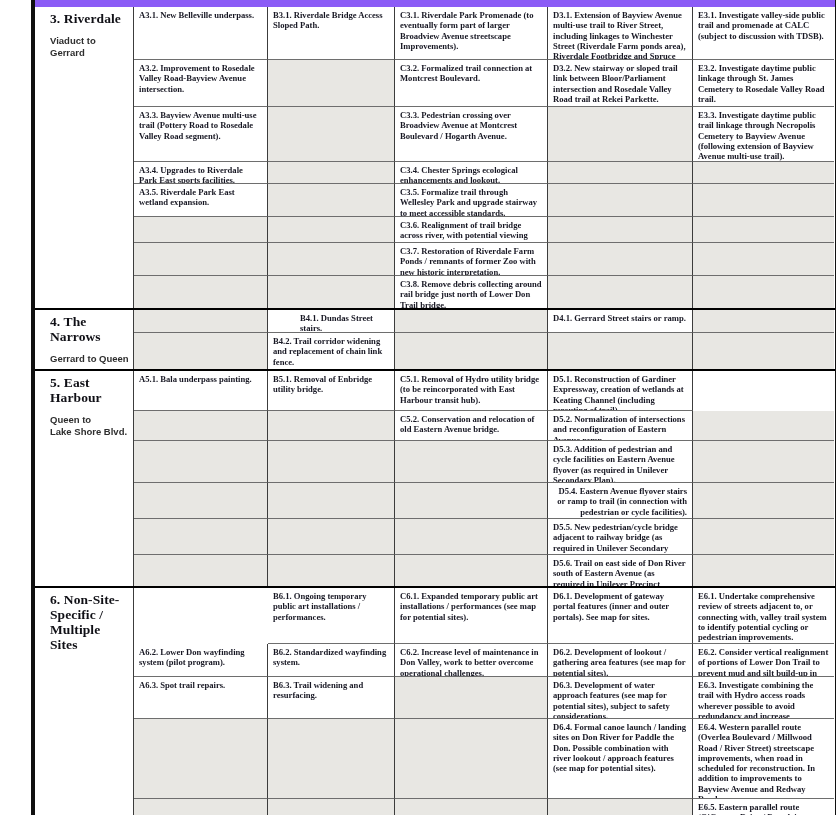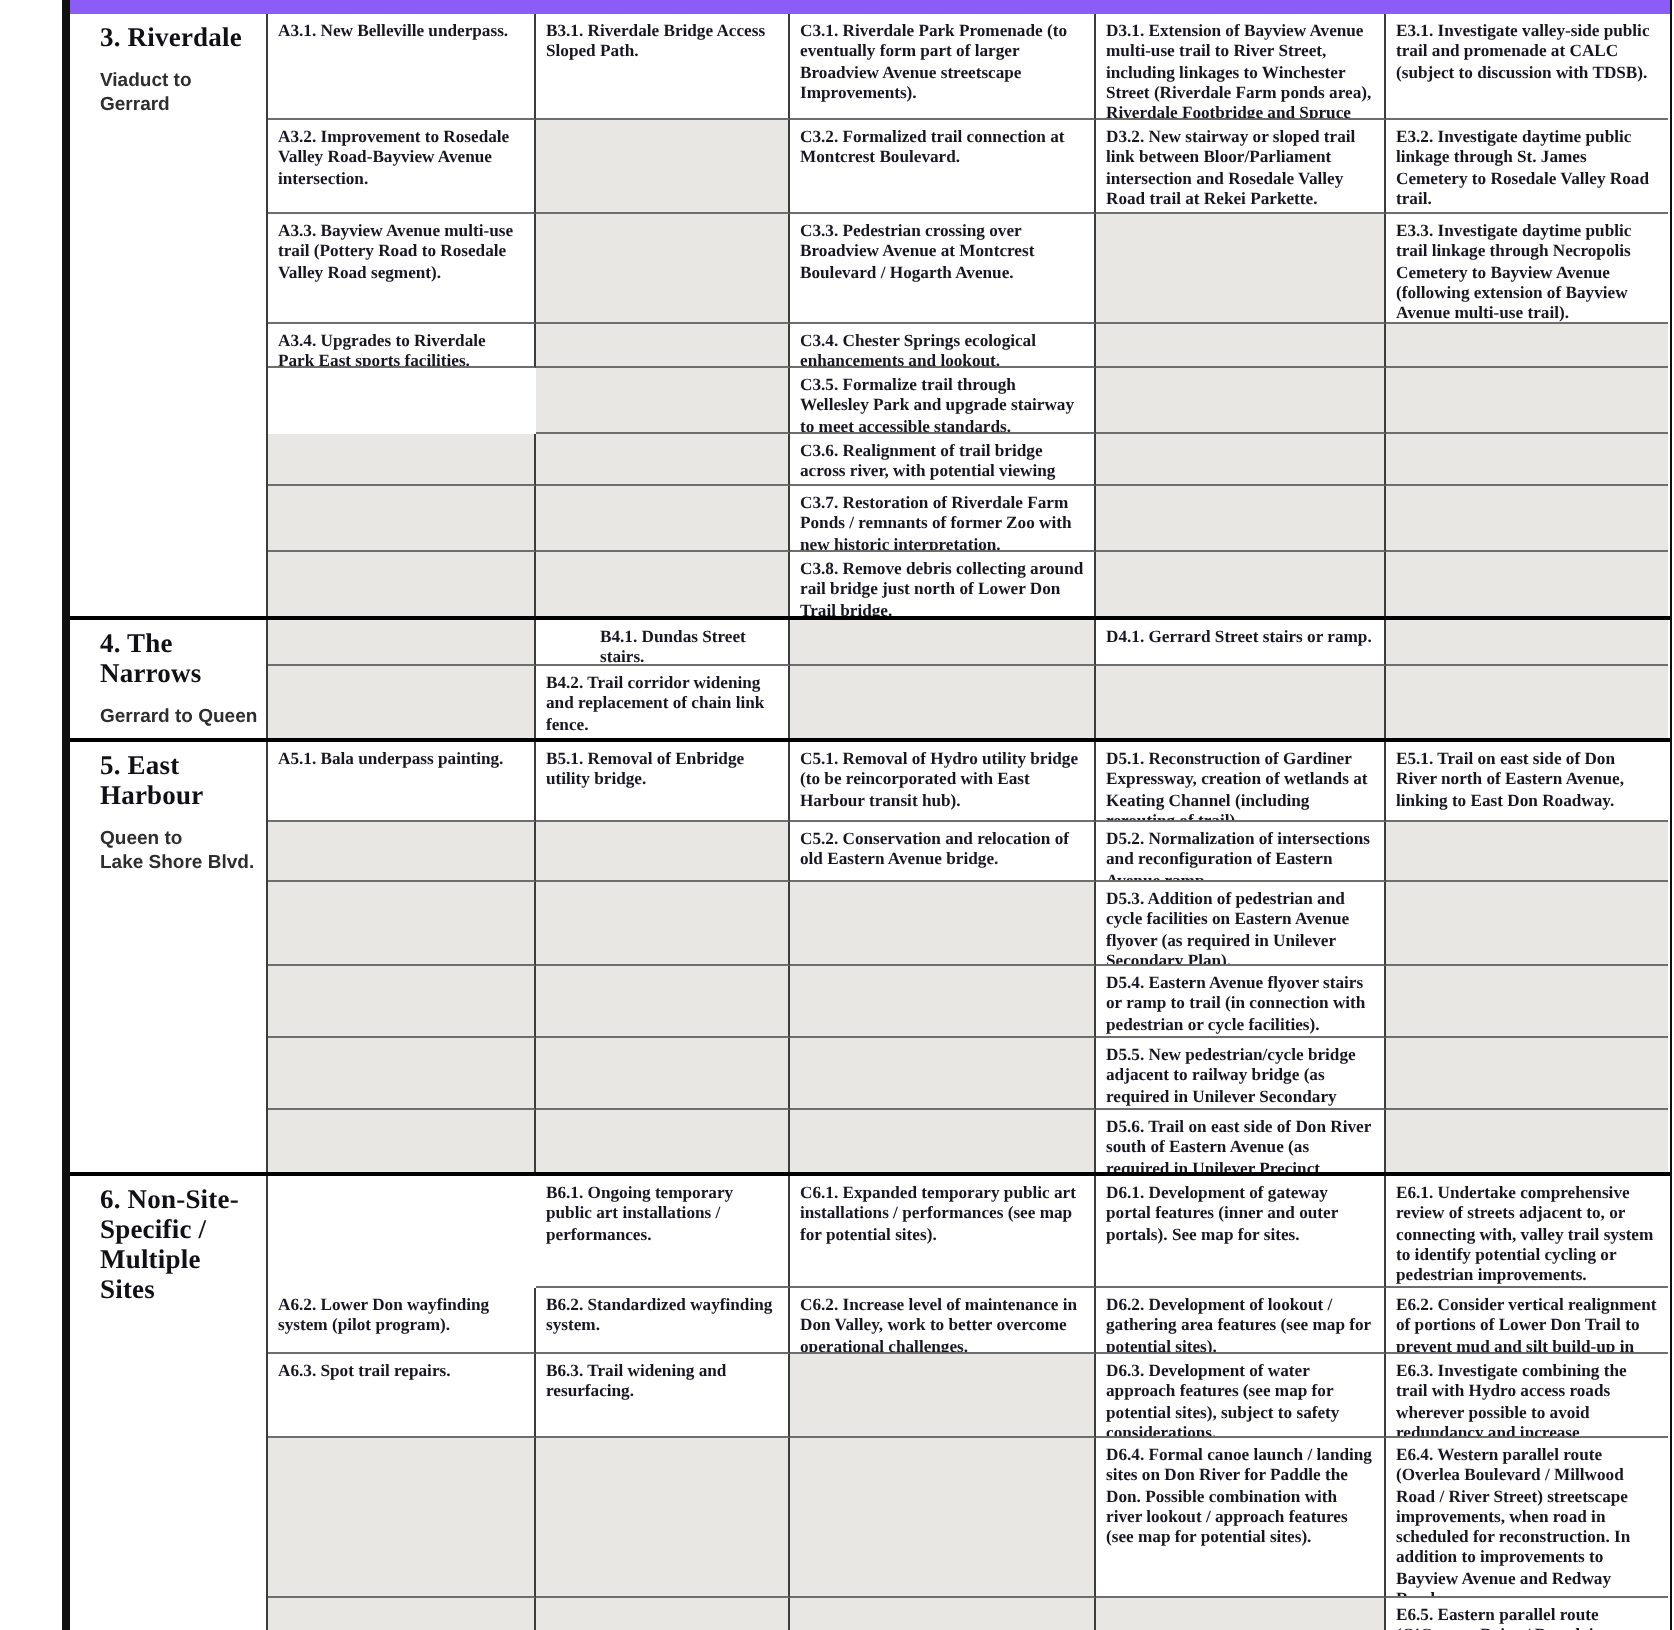--- a/index.html
+++ b/index.html
@@ -101,20 +101,21 @@
       <div class="cell" style="grid-area: 3 / 2;">A3.3. Bayview Avenue multi-use trail (Pottery Road to Rosedale Valley Road segment).</div>
       <div class="cell shaded" style="grid-area: 3 / 3;"></div>
       <div class="cell" style="grid-area: 3 / 4;">C3.3. Pedestrian crossing over Broadview Avenue at Montcrest Boulevard / Hogarth Avenue.</div>
       <div class="cell shaded" style="grid-area: 3 / 5;"></div>
       <div class="cell last-col" style="grid-area: 3 / 6;">E3.3. Investigate daytime public trail linkage through Necropolis Cemetery to Bayview Avenue (following extension of Bayview Avenue multi-use trail).</div>
       <div class="cell" style="grid-area: 4 / 2;">A3.4. Upgrades to Riverdale Park East sports facilities.</div>
       <div class="cell shaded" style="grid-area: 4 / 3;"></div>
       <div class="cell" style="grid-area: 4 / 4;">C3.4. Chester Springs ecological enhancements and lookout.</div>
       <div class="cell shaded" style="grid-area: 4 / 5;"></div>
       <div class="cell shaded last-col" style="grid-area: 4 / 6;"></div>
+      <div class="cell" style="grid-area: 5 / 2;">A3.5. Riverdale Park East wetland expansion.</div>
       <div class="cell shaded" style="grid-area: 5 / 3;"></div>
       <div class="cell" style="grid-area: 5 / 4;">C3.5. Formalize trail through Wellesley Park and upgrade stairway to meet accessible standards.</div>
       <div class="cell shaded" style="grid-area: 5 / 5;"></div>
       <div class="cell shaded last-col" style="grid-area: 5 / 6;"></div>
       <div class="cell shaded" style="grid-area: 6 / 2;"></div>
       <div class="cell shaded" style="grid-area: 6 / 3;"></div>
       <div class="cell" style="grid-area: 6 / 4;">C3.6. Realignment of trail bridge across river, with potential viewing platform.</div>
       <div class="cell shaded" style="grid-area: 6 / 5;"></div>
       <div class="cell shaded last-col" style="grid-area: 6 / 6;"></div>
       <div class="cell shaded" style="grid-area: 7 / 2;"></div>
@@ -147,35 +148,34 @@
     <div class="section" style="grid-template-columns: 99px 134px 127px 153px 145px 141px; grid-template-rows: 40px 30px 42px 36px 36px 31px;">
       <div class="label-cell" style="grid-area: 1 / 1 / span 6;">
         <div class="section-title">5. East Harbour</div>
         <div class="section-subtitle">Queen to
 Lake Shore Blvd.</div>
       </div>
       <div class="cell" style="grid-area: 1 / 2;">A5.1. Bala underpass painting.</div>
       <div class="cell" style="grid-area: 1 / 3;">B5.1. Removal of Enbridge utility bridge.</div>
       <div class="cell" style="grid-area: 1 / 4;">C5.1. Removal of Hydro utility bridge (to be reincorporated with East Harbour transit hub).</div>
       <div class="cell" style="grid-area: 1 / 5;">D5.1. Reconstruction of Gardiner Expressway, creation of wetlands at Keating Channel (including rerouting of trail).</div>
-      <div class="cell last-col" style="grid-area: 1 / 6;">E5.1. Trail on east side of Don River north of Eastern Avenue, linking to East Don Roadway.</div>
       <div class="cell shaded" style="grid-area: 2 / 2;"></div>
       <div class="cell shaded" style="grid-area: 2 / 3;"></div>
       <div class="cell" style="grid-area: 2 / 4;">C5.2. Conservation and relocation of old Eastern Avenue bridge.</div>
       <div class="cell" style="grid-area: 2 / 5;">D5.2. Normalization of intersections and reconfiguration of Eastern Avenue ramp.</div>
       <div class="cell shaded last-col" style="grid-area: 2 / 6;"></div>
       <div class="cell shaded" style="grid-area: 3 / 2;"></div>
       <div class="cell shaded" style="grid-area: 3 / 3;"></div>
       <div class="cell shaded" style="grid-area: 3 / 4;"></div>
       <div class="cell" style="grid-area: 3 / 5;">D5.3. Addition of pedestrian and cycle facilities on Eastern Avenue flyover (as required in Unilever Secondary Plan).</div>
       <div class="cell shaded last-col" style="grid-area: 3 / 6;"></div>
       <div class="cell shaded" style="grid-area: 4 / 2;"></div>
       <div class="cell shaded" style="grid-area: 4 / 3;"></div>
       <div class="cell shaded" style="grid-area: 4 / 4;"></div>
-      <div class="cell" style="grid-area: 4 / 5;">D5.4. Eastern Avenue flyover stairs or ramp to trail (in connection with pedestrian or cycle facilities).</div>
+      <div class="cell" style="grid-area: 4 / 5; text-align: right;">D5.4. Eastern Avenue flyover stairs or ramp to trail (in connection with pedestrian or cycle facilities).</div>
       <div class="cell shaded last-col" style="grid-area: 4 / 6;"></div>
       <div class="cell shaded" style="grid-area: 5 / 2;"></div>
       <div class="cell shaded" style="grid-area: 5 / 3;"></div>
       <div class="cell shaded" style="grid-area: 5 / 4;"></div>
       <div class="cell" style="grid-area: 5 / 5;">D5.5. New pedestrian/cycle bridge adjacent to railway bridge (as required in Unilever Secondary Plan).</div>
       <div class="cell shaded last-col" style="grid-area: 5 / 6;"></div>
       <div class="cell shaded last-row" style="grid-area: 6 / 2;"></div>
       <div class="cell shaded last-row" style="grid-area: 6 / 3;"></div>
       <div class="cell shaded last-row" style="grid-area: 6 / 4;"></div>
       <div class="cell last-row" style="grid-area: 6 / 5;">D5.6. Trail on east side of Don River south of Eastern Avenue (as required in Unilever Precinct Secondary Plan).</div>

